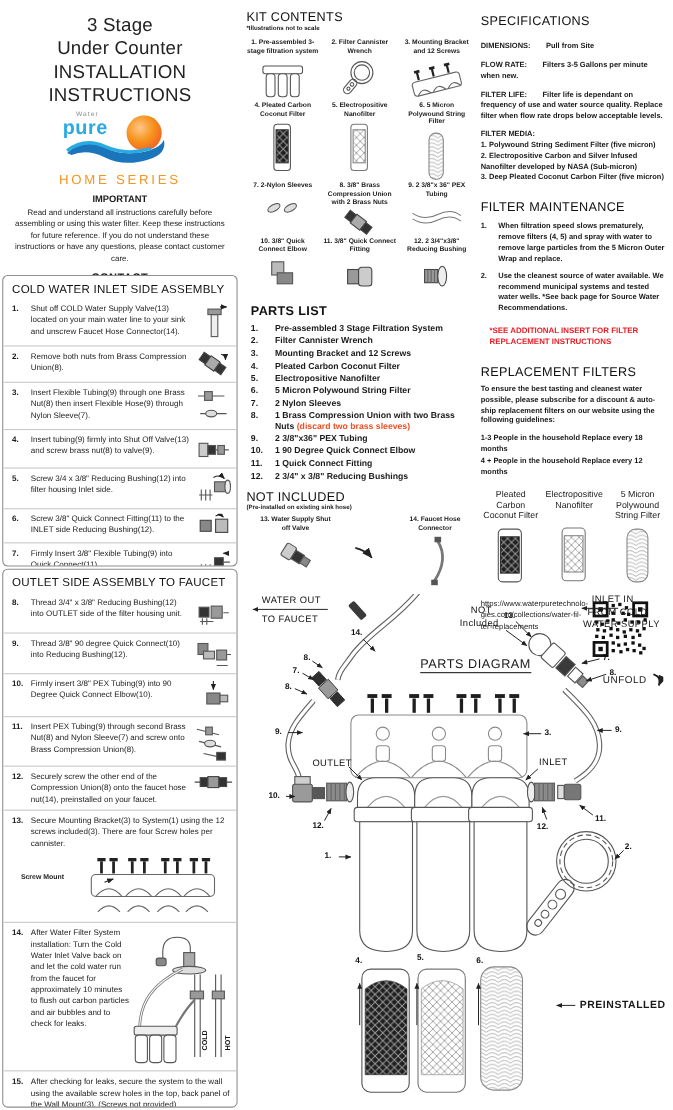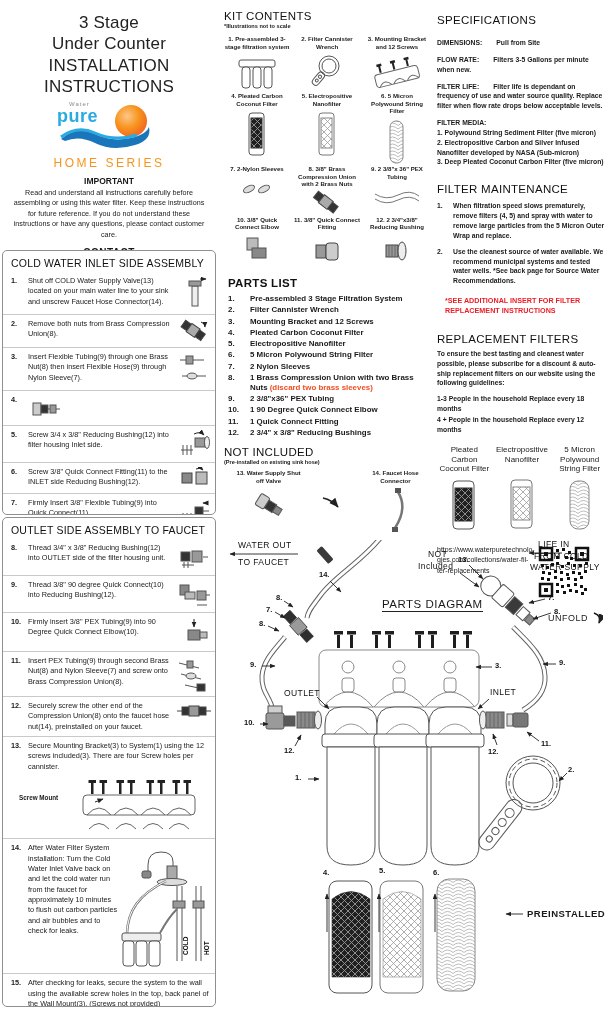--- a/index.html
+++ b/index.html
@@ -165,20 +165,21 @@
               <rect x="8" y="4" width="7" height="8" fill="#999"></rect>
               <path d="M4,24 h24"></path>
               <ellipse cx="14" cy="24" rx="5" ry="3" fill="#ddd"></ellipse>
             </g>
           </svg>
       </span>
     </div>
 
     <div class="step">
       <span class="sn">4.</span>
+      <span class="st">Insert tubing(9) firmly into Shut Off Valve(13) and screw brass nut(8) to valve(9).</span>
       <span class="sic">
         <svg width="32" height="26">
             <g stroke="#555">
               <rect x="3" y="8" width="8" height="12" fill="#ccc"></rect>
               <rect x="11" y="10" width="7" height="8" fill="#333"></rect>
               <path d="M18,14 h12" fill="none"></path>
               <rect x="20" y="10" width="6" height="8" fill="#999"></rect>
             </g>
           </svg>
       </span>
@@ -894,21 +895,21 @@
     </svg>
 
     <div class="dtitle" style="left:160px;top:58px;">PARTS DIAGRAM</div>
 
     <div class="dlab" style="left:16px;top:0px;">WATER OUT</div>
     <div class="dlab" style="left:16px;top:17px;">TO FAUCET</div>
 
     <div class="dlab" style="left:206px;top:9px;">NOT</div>
     <div class="dlab" style="left:196px;top:21px;">Included</div>
 
-    <div class="dlab" style="left:316px;top:-1px;">LIFE IN</div>
+    <div class="dlab" style="left:316px;top:-1px;">INLET IN</div>
     <div class="dlab" style="left:312px;top:11px;">FROM COLD</div>
     <div class="dlab" style="left:308px;top:22px;">WATER SUPPLY</div>
 
     <div class="dlab" style="left:62px;top:148px;">OUTLET</div>
     <div class="dlab" style="left:268px;top:147px;">INLET</div>
 
     <div class="dnum" style="left:97px;top:30px;">14.</div>
     <div class="dnum" style="left:54px;top:53px;">8.</div>
     <div class="dnum" style="left:44px;top:65px;">7.</div>
     <div class="dnum" style="left:37px;top:79px;">8.</div>

